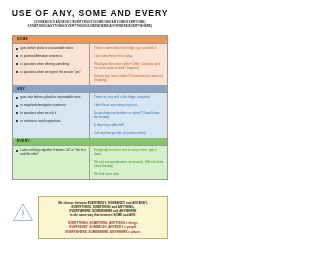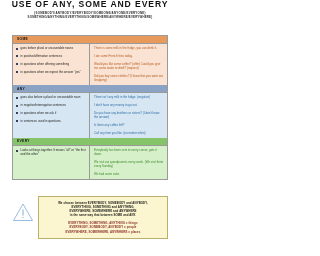--- a/index.html
+++ b/index.html
@@ -18,20 +18,21 @@
 
   .page {
     position: relative;
     width: 180px;
     height: 256px;
     box-sizing: border-box;
   }
 
   
   .title-block {
+    padding-top: 9px;
     text-align: center;
   }
   .main-title {
     font-size: 8.6px;
     font-weight: bold;
     letter-spacing: 0.9px;
     color: #111111;
     line-height: 1.05;
     white-space: nowrap;
   }

